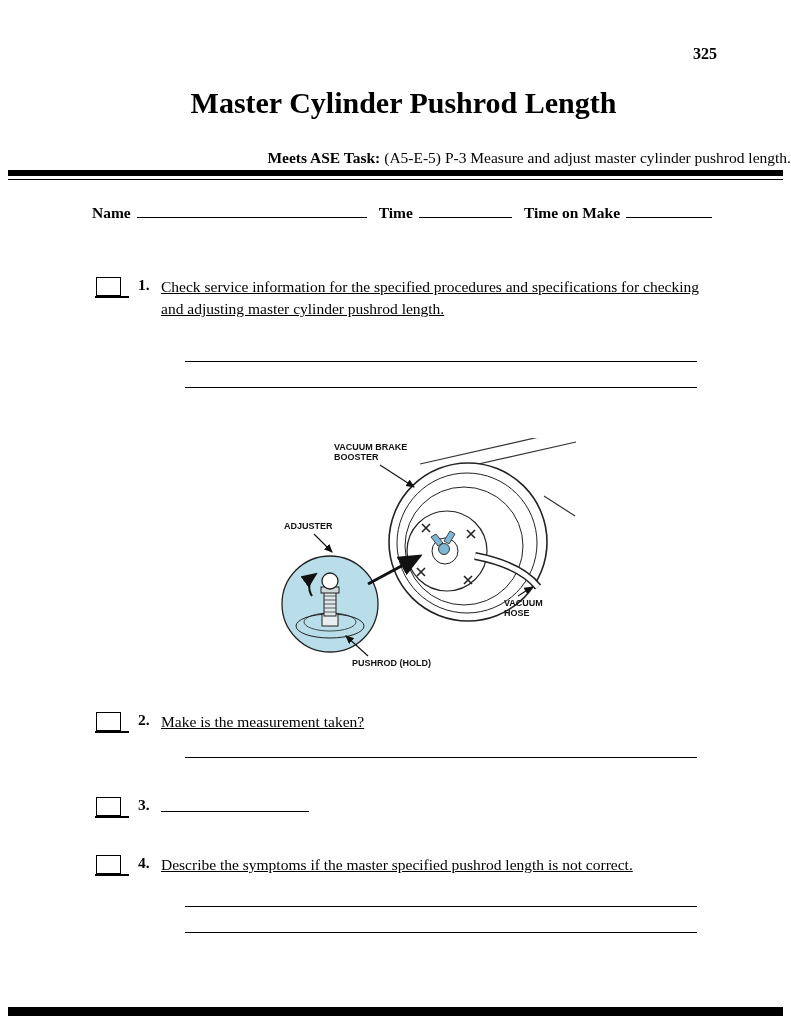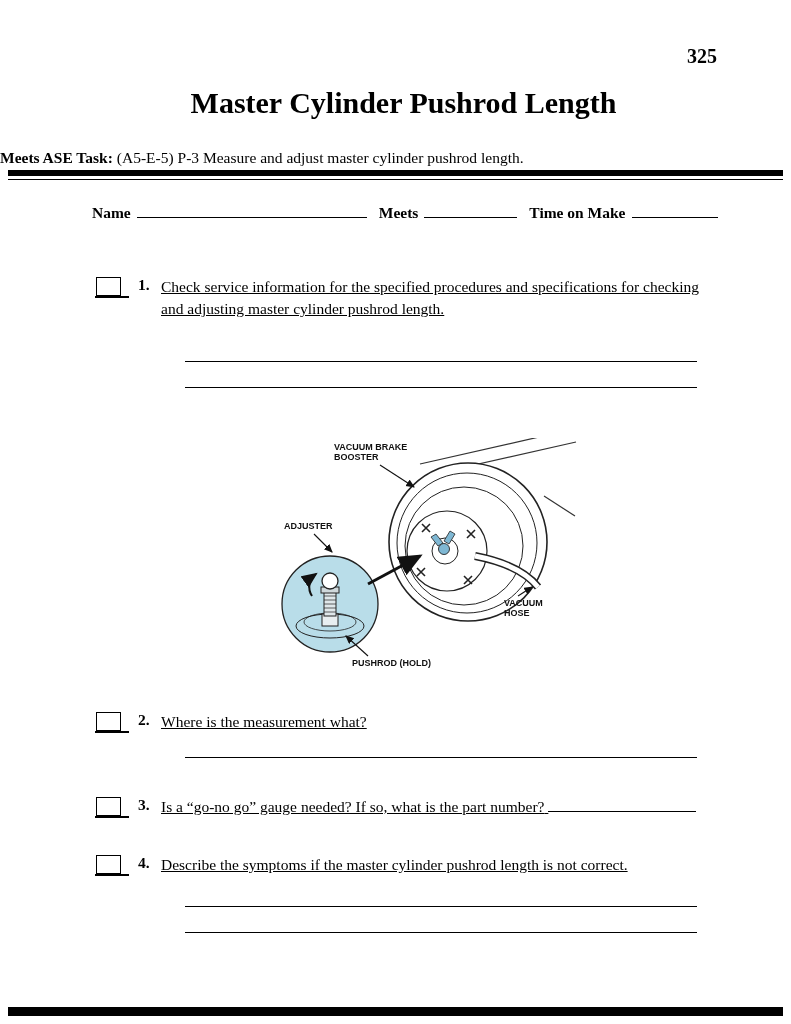--- a/index.html
+++ b/index.html
@@ -7,23 +7,23 @@
   .page {
     position:relative;
     width:791px; height:1024px;
     background:#fff;
     font-family:"Liberation Serif", serif;
     color:#000;
     overflow:hidden;
     margin:0 auto;
   }
   .abs { position:absolute; }
-  .page-number { top:45px; right:74px; font-size:20px; font-weight:bold; }
+  .page-number { top:45px; right:74px; font-size:16px; font-weight:bold; }
   .title { top:86px; left:8px; width:100%; text-align:center; font-size:30px; font-weight:bold; }
-  .ase-line { top:149px; left:0; width:100%; text-align:left; font-size:15.5px; }
+  .ase-line { top:149px; left:0; width:100%; text-align:right; font-size:15.5px; }
   .ase-line b { margin-right:4px; }
   .double-rule { top:170px; left:8px; right:8px; height:10px;
     border-top:6px solid #000; border-bottom:1.5px solid #000; }
   .form-line { left:92px; width:598px; display:flex; align-items:baseline; font-size:15.5px; }
   .form-line b { white-space:nowrap; }
   .fill { display:inline-block; border-bottom:1.3px solid #000; height:17px; flex:none; }
   .fl1 { top:201px; }
   .fl2 { top:236px; }
   .gap6 { width:6px; flex:none; }
   .gap12 { width:12px; flex:none; }
@@ -57,21 +57,21 @@
     <b>Meets ASE Task:</b><span>(A5-E-5) P-3  Measure and adjust master cylinder pushrod length.</span>
   </div>
 
   <div class="abs double-rule"></div>
 
   <div class="abs form-line fl1">
     <b>Name</b>
     <span class="gap6"></span>
       <span class="fill" style="width:230px"></span>
     <span class="gap12"></span>
-    <b>Meets</b>
+    <b>Time</b>
     <span class="gap6"></span>
       <span class="fill" style="width:93px"></span>
     <span class="gap12"></span>
     <b>Time on Make</b>
     <span class="gap6"></span>
       <span class="fill" style="width:86px"></span>
   </div>
 
 
   <div class="abs question q1">
@@ -158,37 +158,37 @@
       <text x="84" y="228">PUSHROD (HOLD)</text>
       <line x1="100" y1="218" x2="78" y2="198" marker-end="url(#ah)"></line>
     </g>
   </svg>
 
   <div class="abs question q2">
     <span class="cb">
         <span class="box"></span>
       </span>
     <span class="qnum">2.</span>
-    <span class="qtext">Where is the measurement what?</span>
+    <span class="qtext">Make is the measurement taken?</span>
   </div>
   <div class="abs blank b2"></div>
 
   <div class="abs question q3">
     <span class="cb">
         <span class="box"></span>
       </span>
     <span class="qnum">3.</span>
-    <span class="qtext"><span>Is a “go-no go” gauge needed?  If so, what is the part number?</span> <span class="inline-fill"></span></span>
+    <span class="qtext"> <span class="inline-fill"></span></span>
   </div>
 
   <div class="abs question q4">
     <span class="cb">
         <span class="box"></span>
       </span>
     <span class="qnum">4.</span>
-    <span class="qtext">Describe the symptoms if the master cylinder pushrod length is not correct.</span>
+    <span class="qtext">Describe the symptoms if the master specified pushrod length is not correct.</span>
   </div>
   <div class="abs blank b4a"></div>
   <div class="abs blank b4b"></div>
 
   <div class="abs bottom-bar"></div>
 
 </div>
 
 </body></html>

